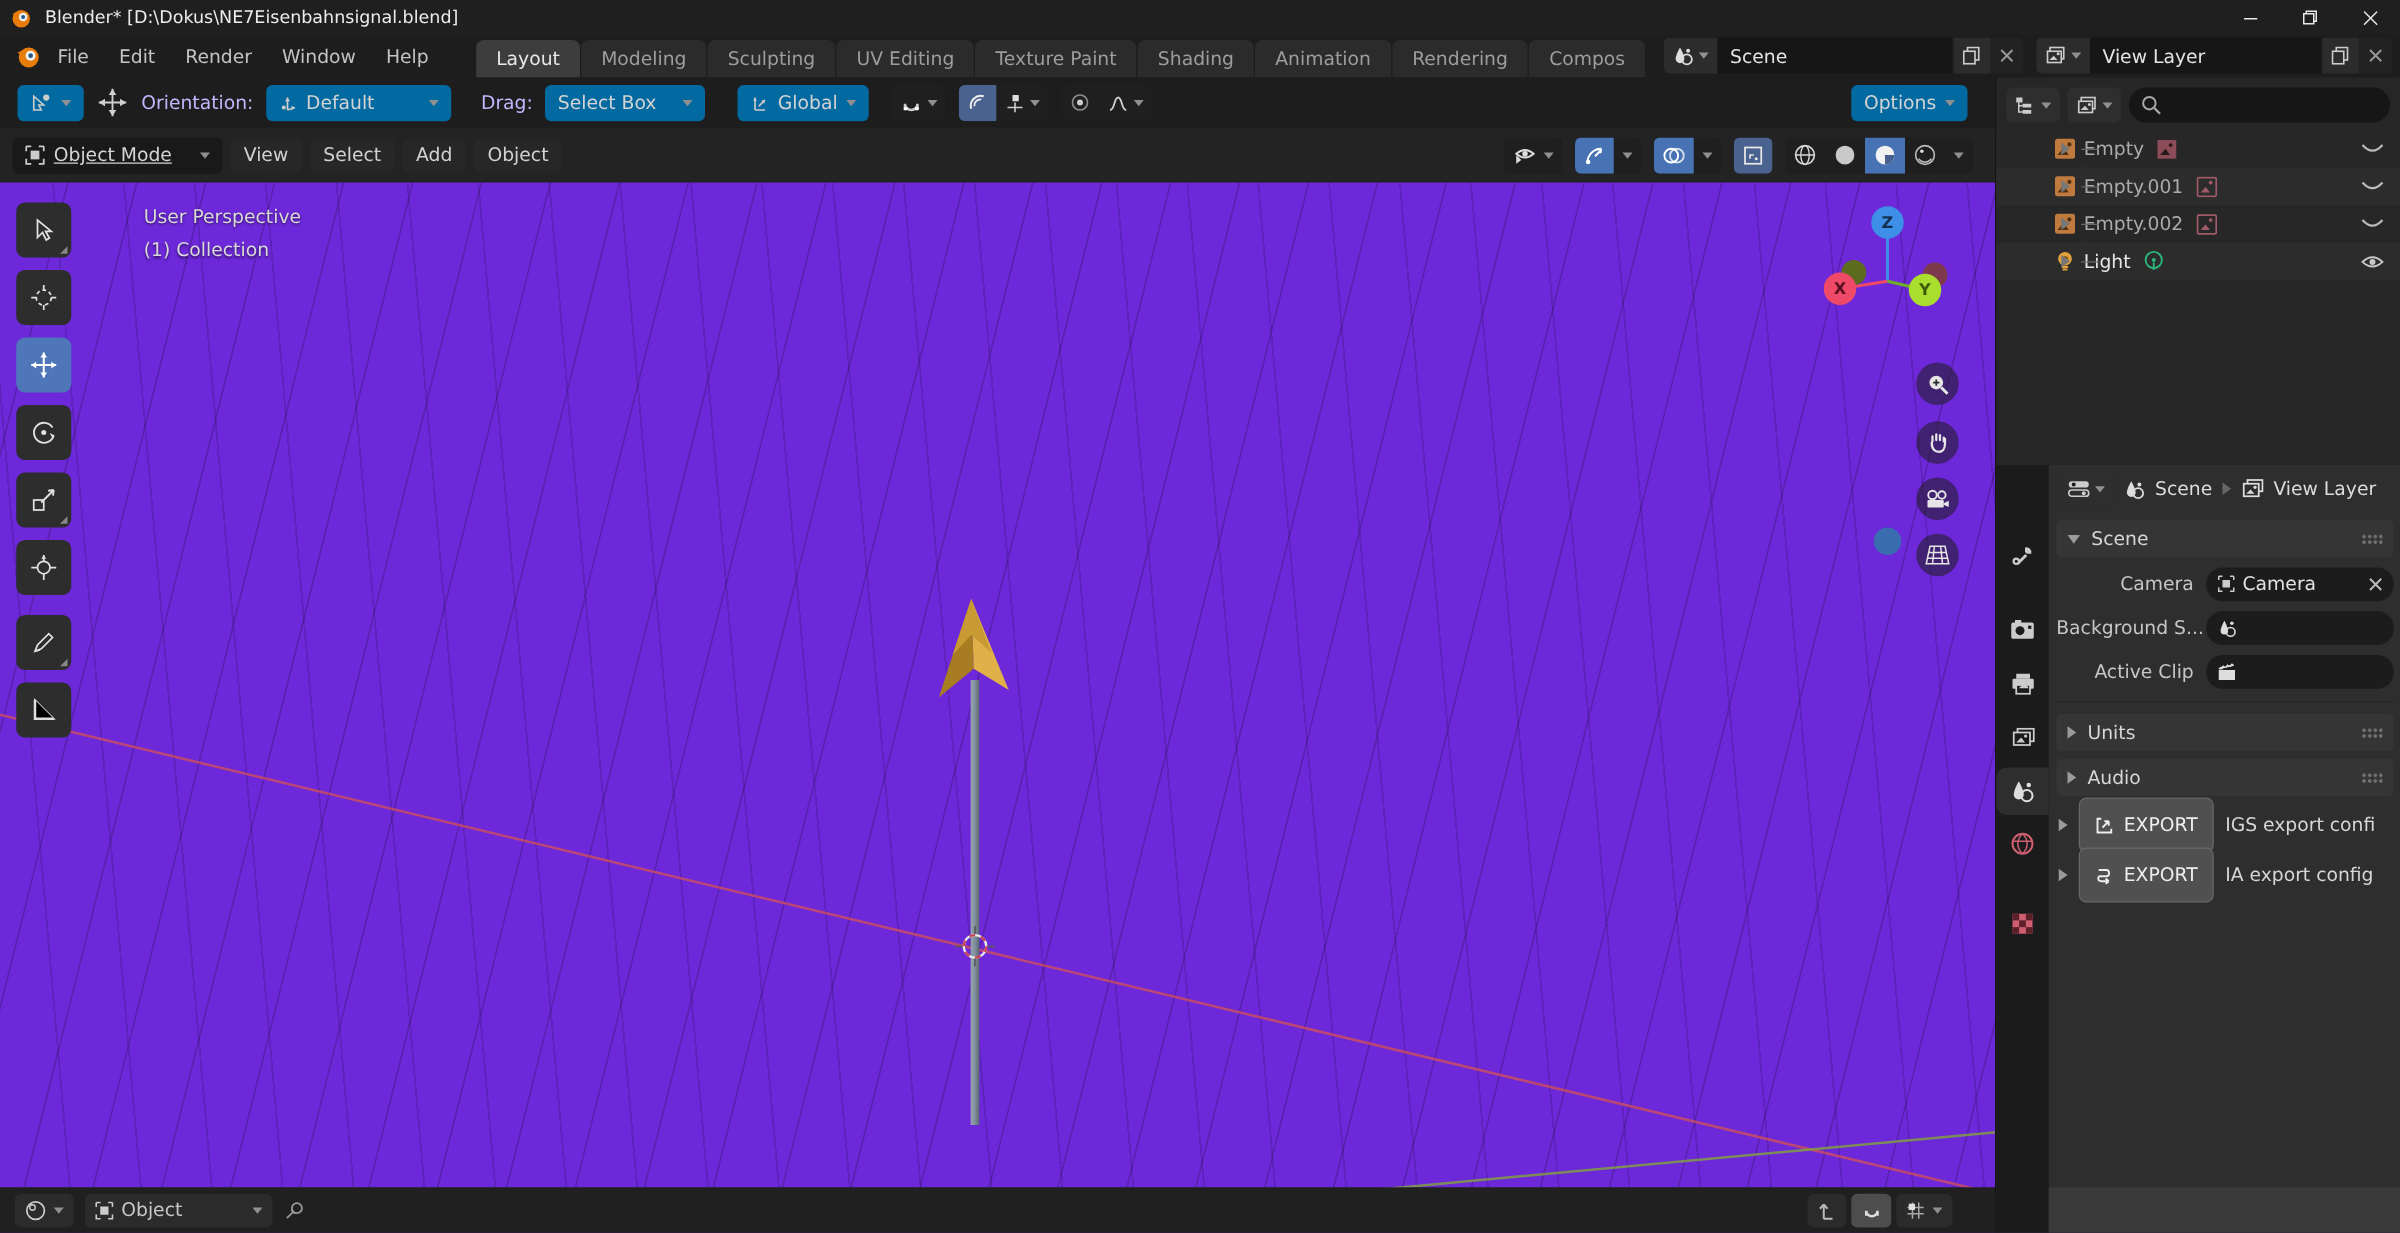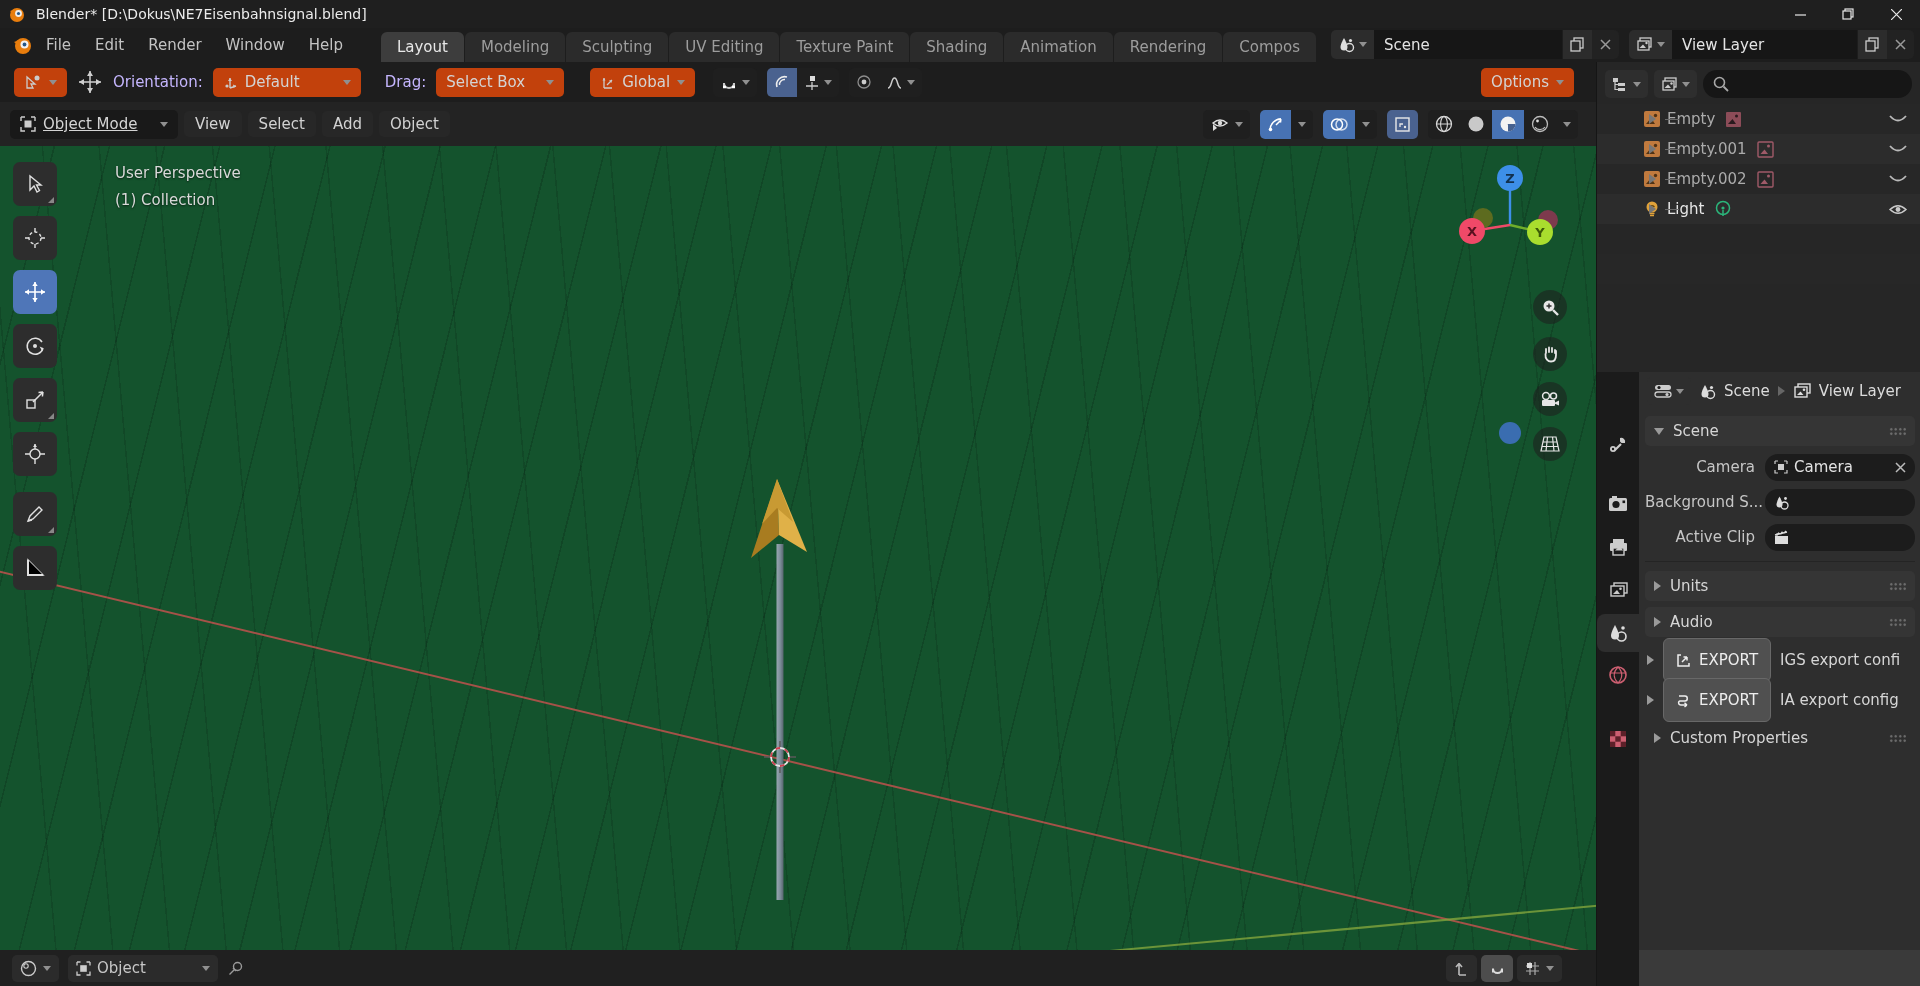--- a/index.html
+++ b/index.html
@@ -2,21 +2,21 @@
 <html><head>
 <meta charset="utf-8">
 <style>
   * { margin:0; padding:0; box-sizing:border-box; }
   html,body { width:1920px; height:986px; overflow:hidden; background:#1d1d1d;
     font-family:"DejaVu Sans", sans-serif; font-size:15px; color:#c8c8c8;
     -webkit-font-smoothing:antialiased; }
   .abs { position:absolute; }
 
   
-  .widget { display:inline-flex; align-items:center; gap:7px; background:#c2410c;
+  .widget { display:inline-flex; align-items:center; gap:7px; background:#0369a1;
     border-radius:5px; padding:0 10px; height:29px; color:#d4d4d4; cursor:default; }
   .widget.dark { background:#191919;text-decoration:underline; }
   .cv { width:0; height:0; border-left:4px solid transparent; border-right:4px solid transparent;
     border-top:5px solid #909090; display:inline-block; }
   .tri-r { width:0;height:0;border-top:5px solid transparent;border-bottom:5px solid transparent;
     border-left:7px solid #9a9a9a; display:inline-block; }
   .tri-d { width:0;height:0;border-left:5px solid transparent;border-right:5px solid transparent;
     border-top:7px solid #9a9a9a; display:inline-block; }
   .grip { width:17px; height:9px; display:inline-block; opacity:.85;
     background-image:radial-gradient(#7a7a7a 1.2px, transparent 1.3px);
@@ -55,21 +55,21 @@
   #vp-header { left:0; top:102px; width:1596px; height:44px; background:#232323;
     display:flex; align-items:center; gap:6px; padding:0 10px; }
   .hdr-menu { padding:4px 11px; border-radius:5px; background:#272727; color:#d2d2d2; }
   #vp-hdr-right { margin-left:auto; display:flex; align-items:center; gap:10px; margin-right:8px; }
   .icon-group { display:flex; background:#1f1f1f; border-radius:5px; overflow:hidden; height:29px; align-items:stretch; }
   .ig-btn { display:flex; align-items:center; justify-content:center; padding:0 7px; }
   .ig-btn.on { background:#4772b3; }
   .ig-btn.half { background:#4a628f; }
 
   
-  #view { left:0; top:146px; width:1914px; height:804px; background:#14532d; overflow:hidden; }
+  #view { left:0; top:146px; width:1914px; height:804px; background:#6d28d9; overflow:hidden; }
   #grid { position:absolute; inset:0;
     background-image:
       repeating-linear-gradient(104deg, transparent 0 52px, rgba(0,0,0,0.16) 52px 53.5px),
       repeating-linear-gradient(85deg, transparent 0 55px, rgba(0,0,0,0.13) 55px 56.5px); }
   #axis-x-line { position:absolute; left:-20px; top:420px; width:1700px; height:2px;
     background:rgba(214,82,82,.75); transform:rotate(13.5deg); transform-origin:left center; }
   #axis-y-line { position:absolute; left:700px; top:842px; width:950px; height:2px;
     background:rgba(130,165,60,.8); transform:rotate(-5.3deg); transform-origin:left center; }
   #vp-text { position:absolute; left:115px; top:18px; color:#d9d9d9; text-shadow:0 1px 2px rgba(0,0,0,.6); }
   #vp-text div { margin-bottom:9px; }
@@ -866,20 +866,15 @@
       <span class="tri-r"></span>
       <span class="export-pill">
         <svg width="15" height="15">
           <path d="M3 3 L9 3 C12 3 12 8 9 8 L4 8 C2 8 2 12 5 12 L11 12 M11 12 L8.5 9.8 M11 12 L8.5 14" fill="none" stroke="#eee" stroke-width="1.5"></path>
         </svg>
         <span>EXPORT</span>
       </span>
       <span style="white-space:nowrap;overflow:hidden">IA export config</span>
     </div>
 
-    <div class="panel-hdr" style="background:transparent">
-      <span class="tri-r"></span>
-      <span>Custom Properties</span>
-      <span class="grip"></span>
-    </div>
   </div>
   <div id="props-corner"></div>
 </div>
 
 </body></html>

